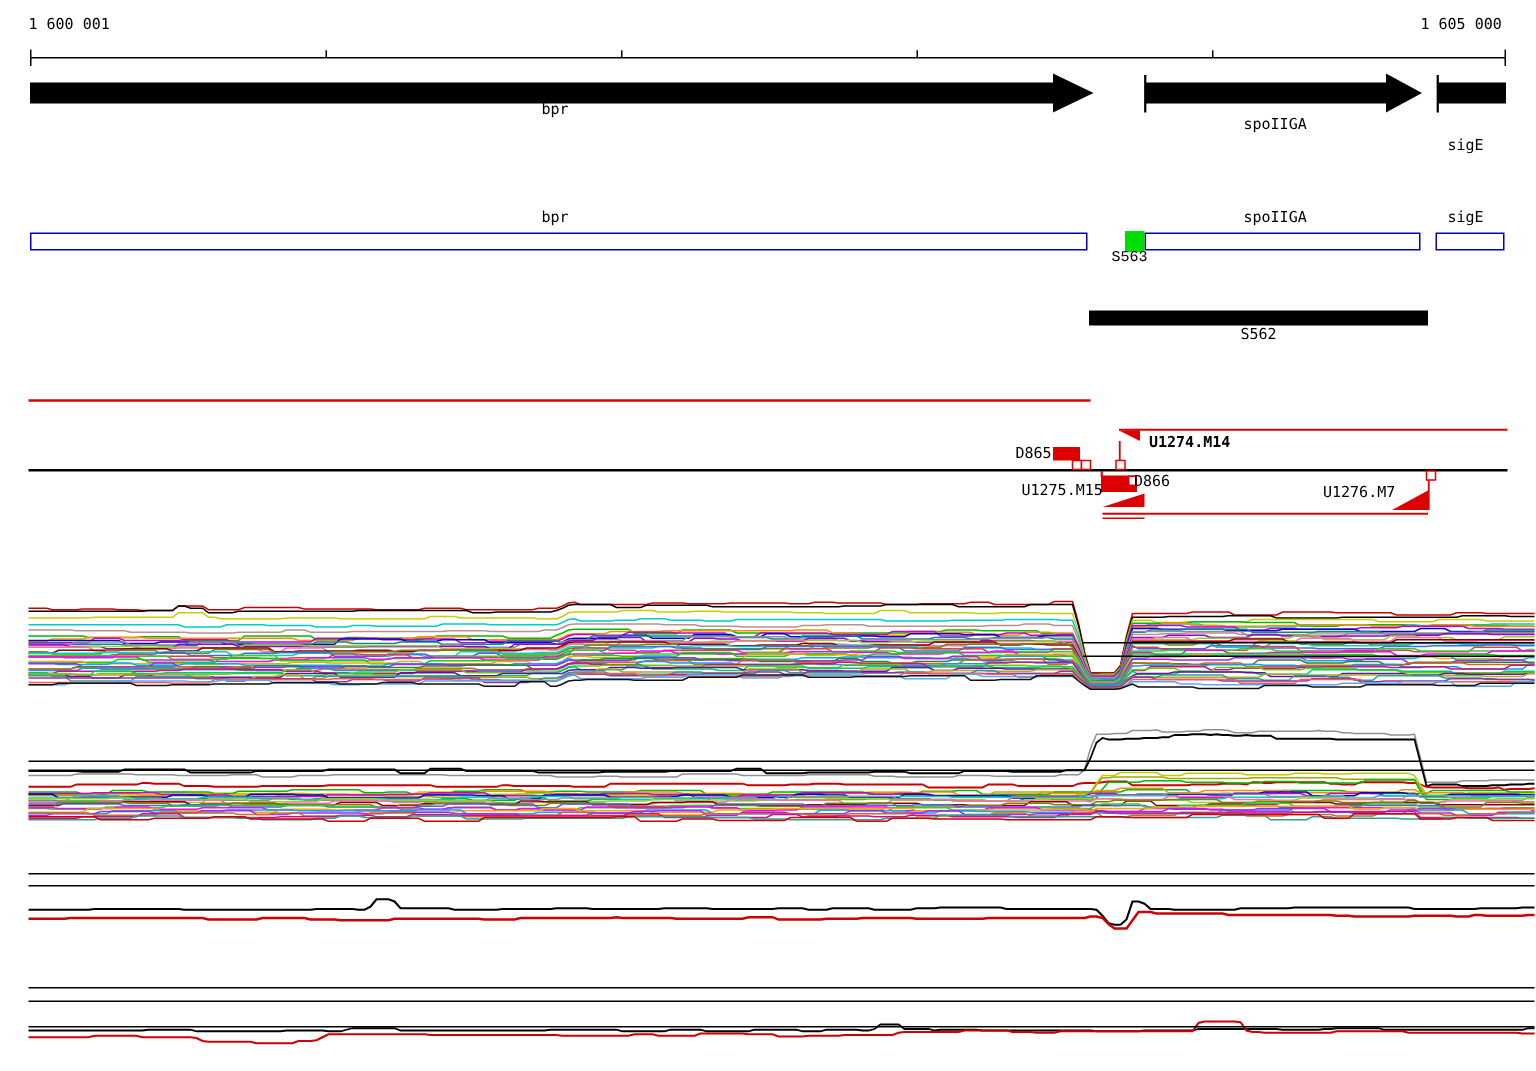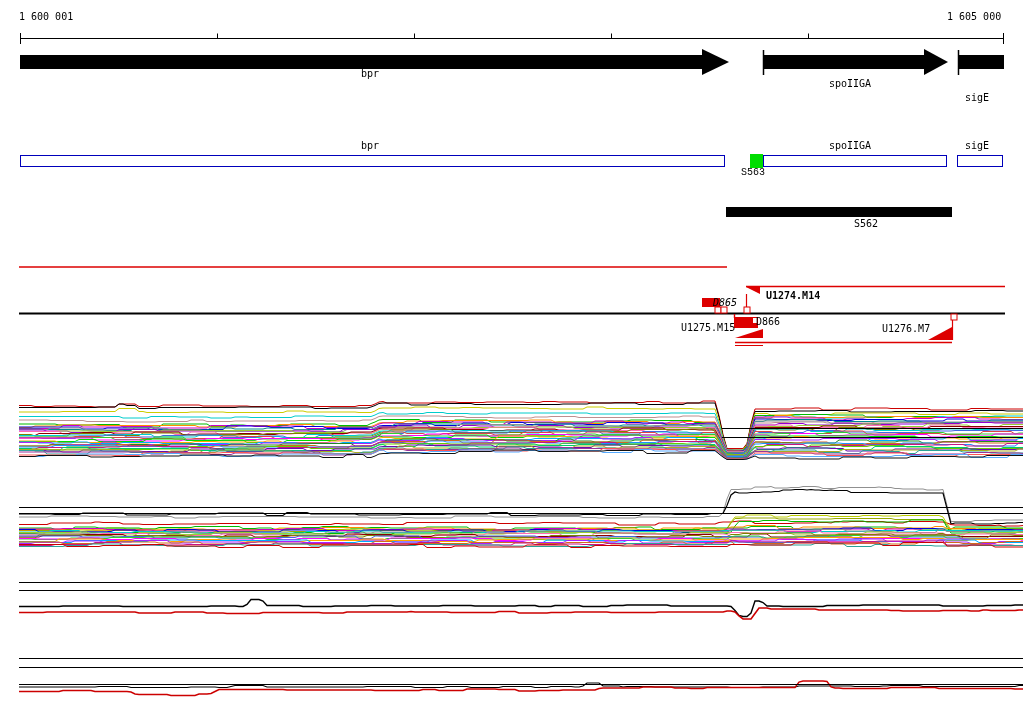--- a/index.html
+++ b/index.html
@@ -1,21 +1,21 @@
 <!DOCTYPE html>
 <html><head>
 <meta charset="utf-8">
 <style>
   html,body{margin:0;padding:0;background:#fff;}
   #screen{position:relative;width:1024px;height:714px;background:#fff;overflow:hidden;
           font-family:"DejaVu Sans Mono",monospace;}
   .lbl{position:absolute;font:10px "DejaVu Sans Mono",monospace;color:#000;
        white-space:pre;line-height:10px;}
   .r{}
-  .c{margin-left:35px;}
+  .c{text-align:center;}
   svg{position:absolute;left:0;top:0;}
 </style>
 </head>
 <body>
 
 <div id="screen">
 
   <svg width="1024" height="714" viewBox="0 0 1024 714">
 
     <g>
@@ -174,18 +174,18 @@
   <div class="lbl" style="left:829px;top:79px;">spoIIGA</div>
   <div class="lbl" style="left:965px;top:93px;">sigE</div>
 
   <div class="lbl" style="left:361px;top:141px;">bpr</div>
   <div class="lbl" style="left:829px;top:141px;">spoIIGA</div>
   <div class="lbl" style="left:965px;top:141px;">sigE</div>
 
   <div class="lbl" style="left:741px;top:168px;font-family:Liberation Mono, monospace;">S563</div>
   <div class="lbl c" style="left:819px;top:219px;width:40px;">S562</div>
 
-  <div class="lbl" style="left:713px;top:298px;font-style:italic;">D865</div>
+  <div class="lbl" style="left:677px;top:298px;">D865</div>
   <div class="lbl" style="left:766px;top:291px;font-weight:bold;">U1274.M14</div>
   <div class="lbl" style="left:681px;top:323px;">U1275.M15</div>
   <div class="lbl" style="left:756px;top:317px;">D866</div>
   <div class="lbl" style="left:882px;top:324px;">U1276.M7</div>
 </div>
 
 </body></html>

